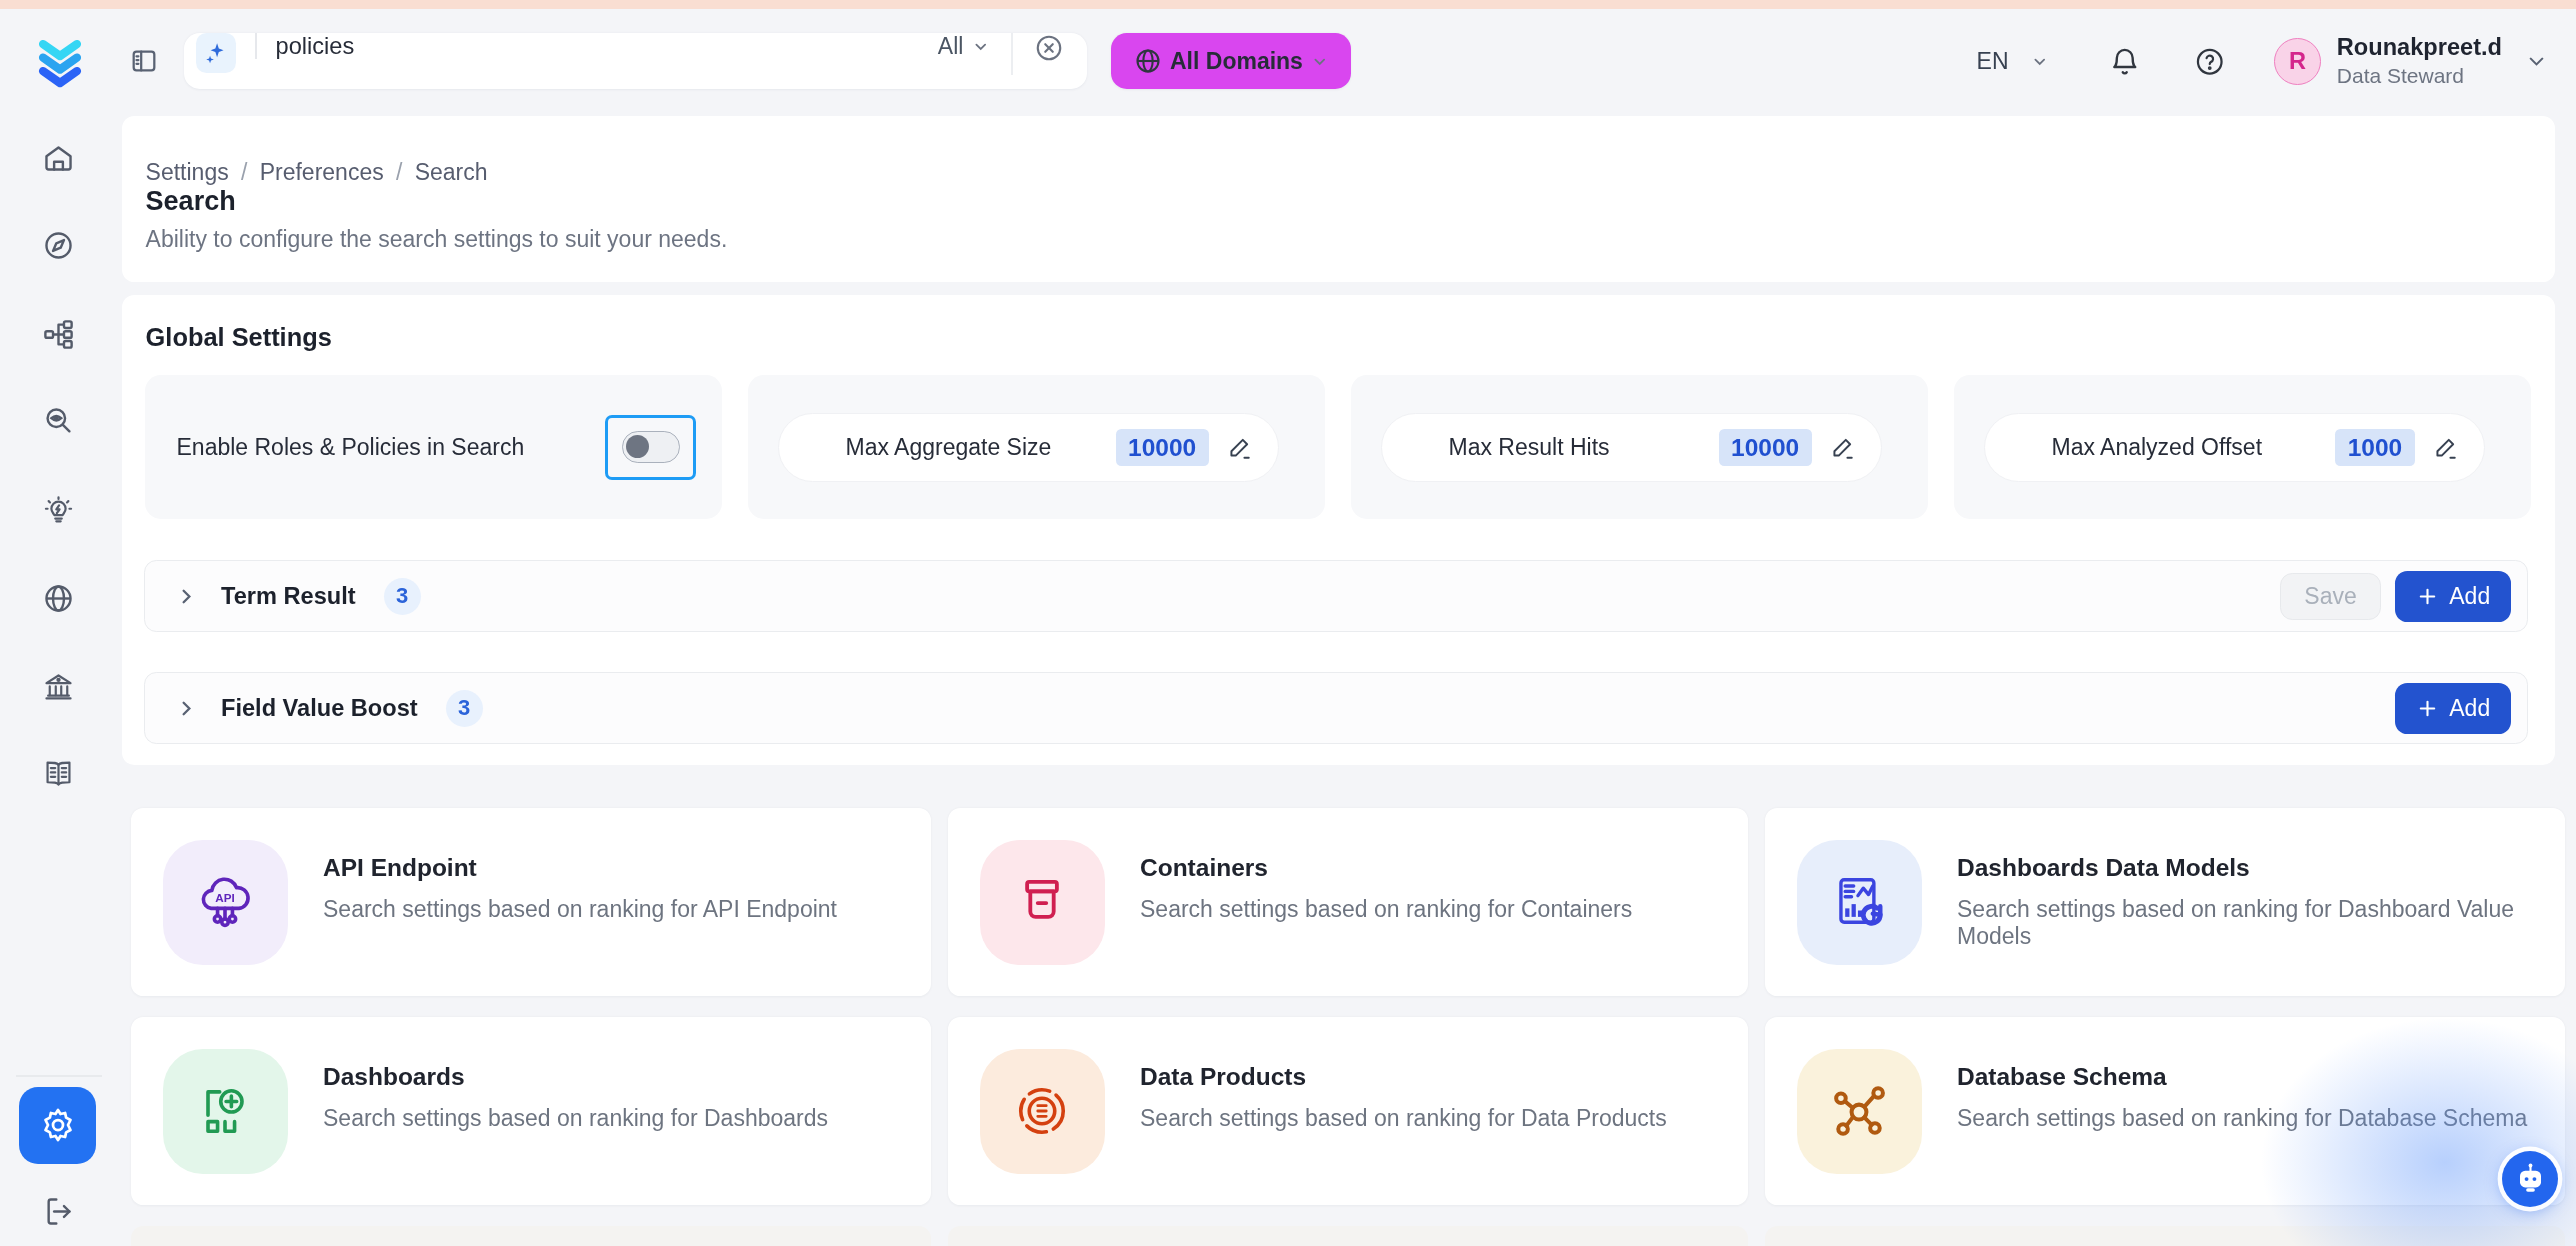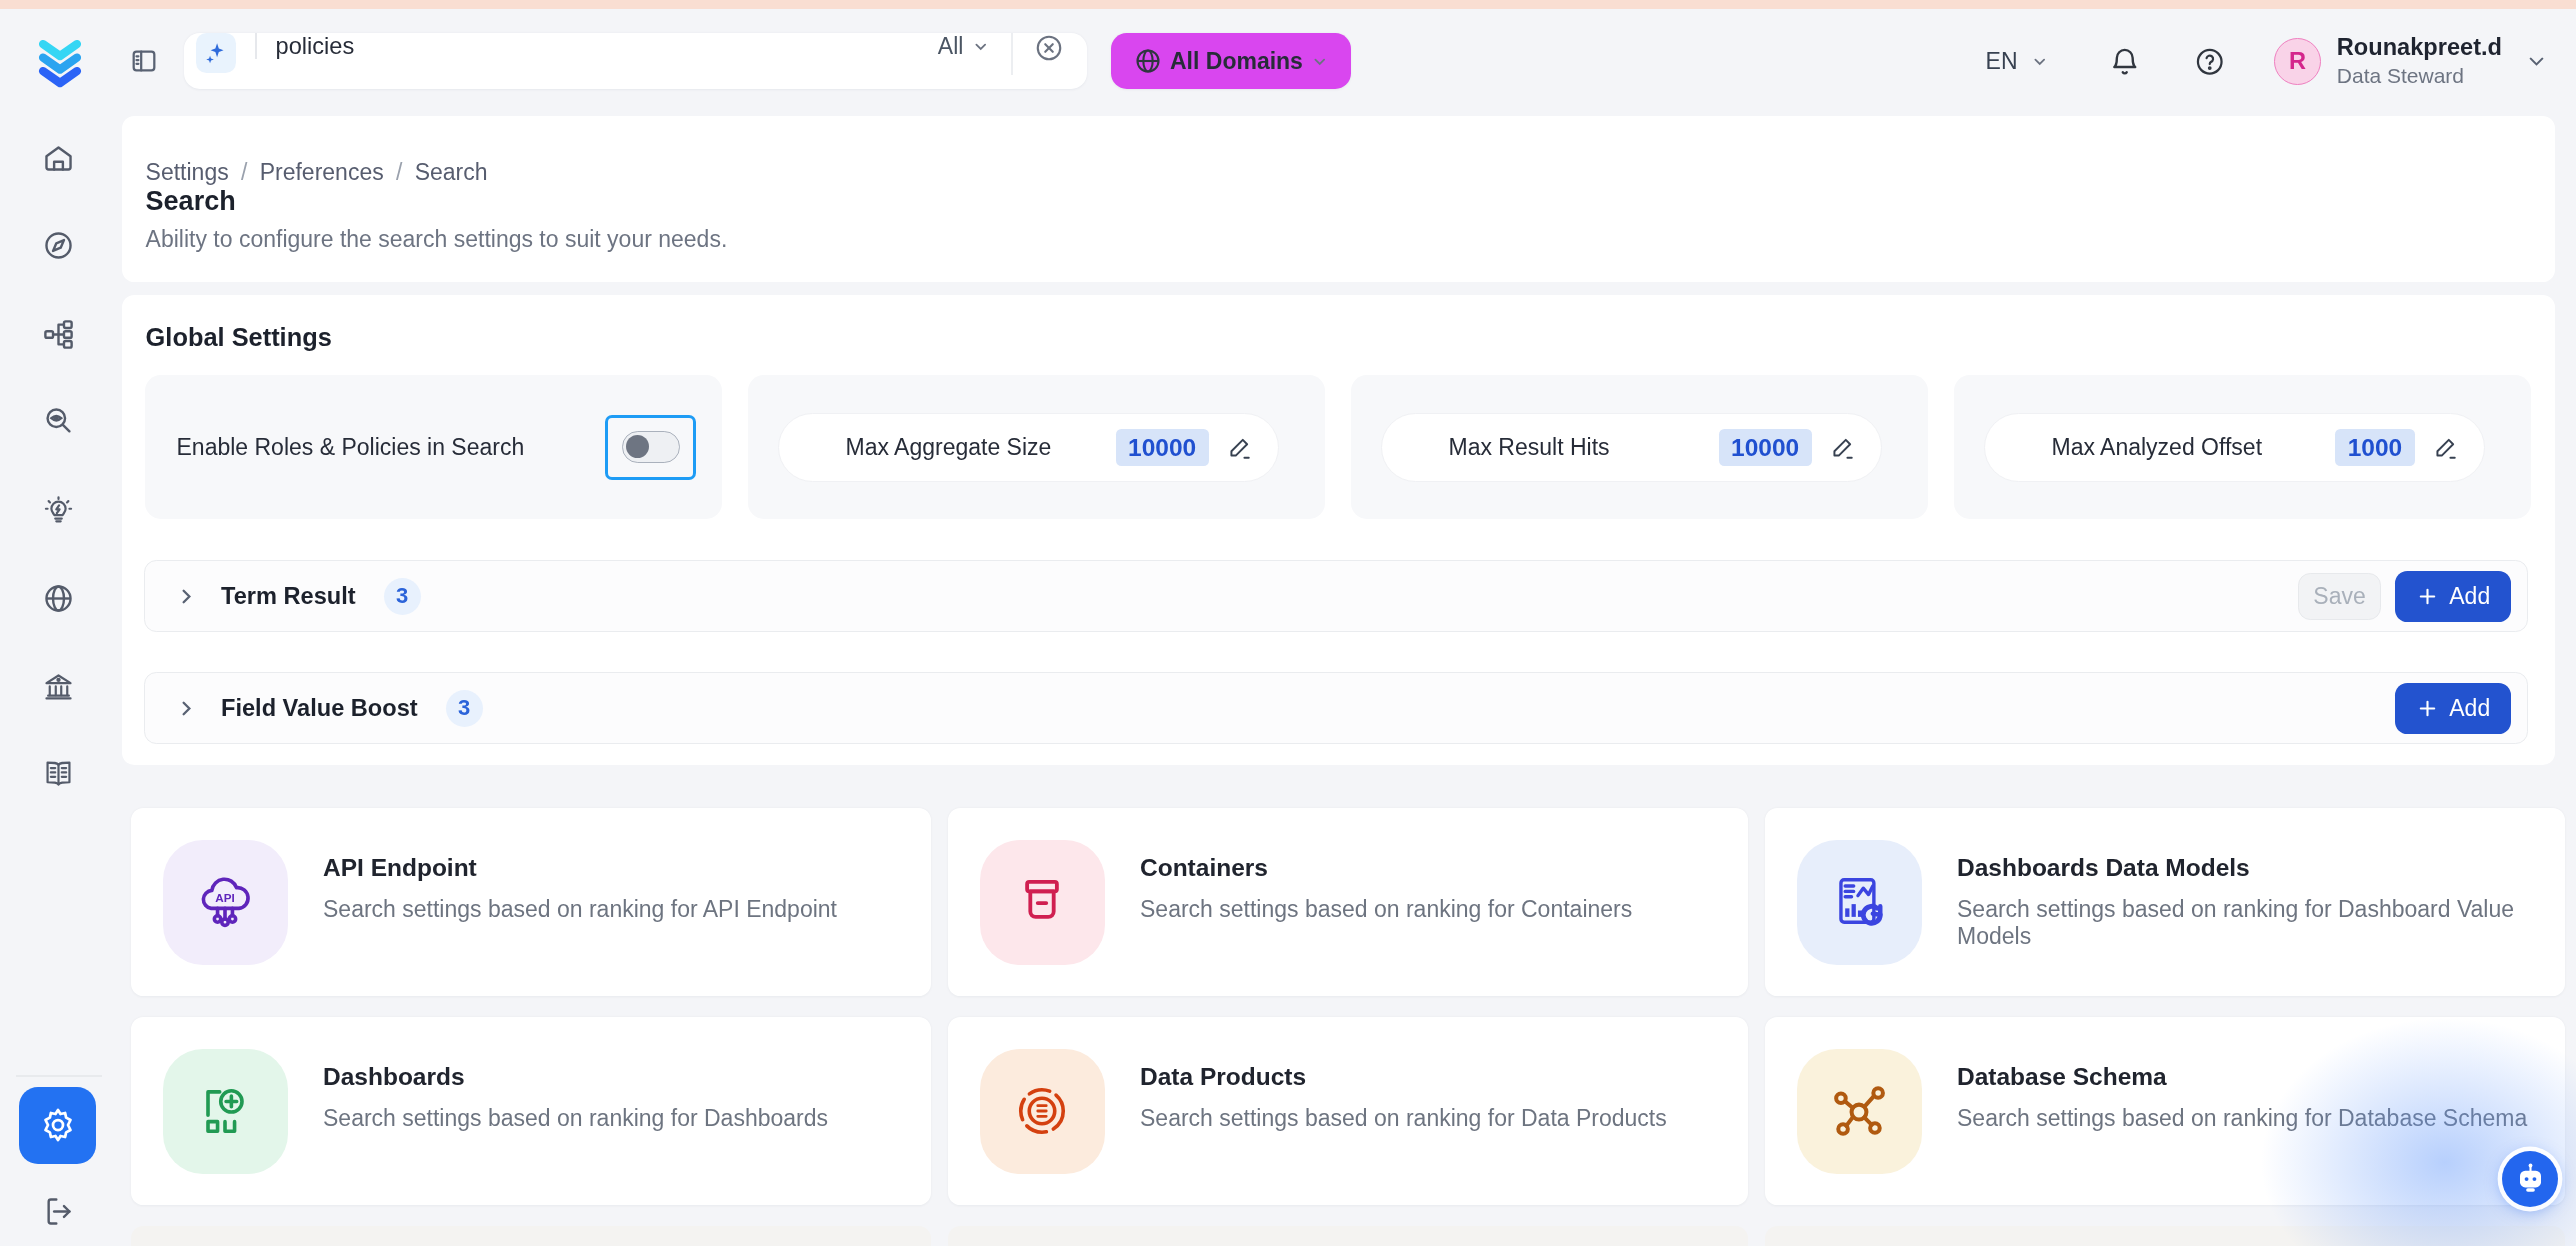--- a/index.html
+++ b/index.html
@@ -23,21 +23,21 @@
   .search-divider { width:1.8px; height:26px; background:#e6e8ec; margin:0 19px; }
   .search-query { font-size:23.6px; color:#272c38; flex:1; }
   .scope { display:flex; align-items:center; gap:8.8px; color:#4b5563; font-size:23px; }
   .search-divider2 { width:1.8px; height:42px; background:#eceef1; margin:0 21px; }
   .clear-btn { width:30px; height:30px; color:#6b7280; cursor:pointer; }
   .domains-pill { margin-left:24.5px; height:56px; background:#d946ef; border-radius:15.8px;
                   display:flex; align-items:center; gap:8px; padding:0 23px;
                   box-shadow:0 0.9px 2.6px rgba(25,35,60,.06); cursor:pointer; }
   .domains-pill .lbl { font-size:23px; font-weight:700; color:#272c38; }
   .tb-spacer { flex:1; }
-  .lang { display:flex; align-items:center; gap:13px; font-size:23px; color:#374151; cursor:pointer; }
+  .lang { display:flex; align-items:center; gap:22px; font-size:23px; color:#374151; cursor:pointer; }
   .tb-icon { width:31.5px; height:31.5px; color:#30363f; cursor:pointer; }
   .bell { margin-left:61px; } .help { margin-left:53px; }
   .avatar { margin-left:49px; width:47px; height:47px; border-radius:50%; background:#f9d3e8;
             border:1.8px solid #ef7fc0; color:#d4268c; font-weight:700; font-size:23.6px;
             display:flex; align-items:center; justify-content:center; cursor:pointer; }
   .userblock { margin-left:15.8px; line-height:1.25; }
   .user-name { font-size:23.6px; font-weight:700; color:#1f2430; }
   .user-role { font-size:21px; color:#6d7482; }
   .user-caret { margin:0 28px 0 23px; width:23px; height:23px; color:#596273; cursor:pointer; }
   .chev { width:17.5px; height:17.5px; }
@@ -80,21 +80,21 @@
   .edit-ic { width:26px; height:26px; margin-left:17.5px; color:#374151; cursor:pointer; }
 
   .boost-row { position:absolute; left:144px; width:2384px; height:72px; background:#fcfcfd;
                border:1.8px solid #eaecef; border-radius:12.3px; display:flex; align-items:center; }
   .boost-row .chevr { width:23px; height:23px; color:#596273; margin-left:30px; cursor:pointer; }
   .boost-row .bt { font-size:23.6px; font-weight:700; color:#1c212c; margin-left:23px; }
   .count-badge { margin-left:28px; width:37px; height:37px; border-radius:50%; background:#e8f1fd;
                  color:#2b63d9; font-size:22px; font-weight:700; display:flex; align-items:center;
                  justify-content:center; }
   .boost-spacer { flex:1; }
-  .btn-save { height:47px; padding:0 14px; border-radius:12.3px; background:#f2f3f5; border:1.8px solid #e7e9ec;
+  .btn-save { height:47px; padding:0 23px; border-radius:12.3px; background:#f2f3f5; border:1.8px solid #e7e9ec;
               color:#a9b0ba; font-size:23px; display:flex; align-items:center; margin-right:14px; cursor:default;justify-content:center; }
   .btn-add { height:51px; padding:0 21px; border-radius:12.3px; background:#2353cf; color:#fff; font-size:23px;
              display:flex; align-items:center; gap:10.5px; margin-right:15.8px; cursor:pointer; }
   .btn-add svg { width:23px; height:23px; }
 
   
   .asset-card { position:absolute; width:800px; height:188px; background:#fff; border-radius:12.3px;
                 box-shadow:0 0.9px 2.6px rgba(25,35,60,.05); cursor:pointer; }
   .asset-tile { position:absolute; left:31.5px; top:31.5px; width:125px; height:125px; border-radius:40px;
                 display:flex; align-items:center; justify-content:center; }

